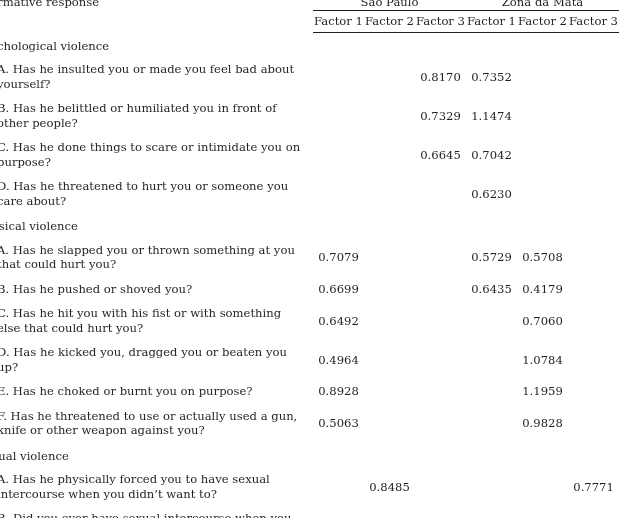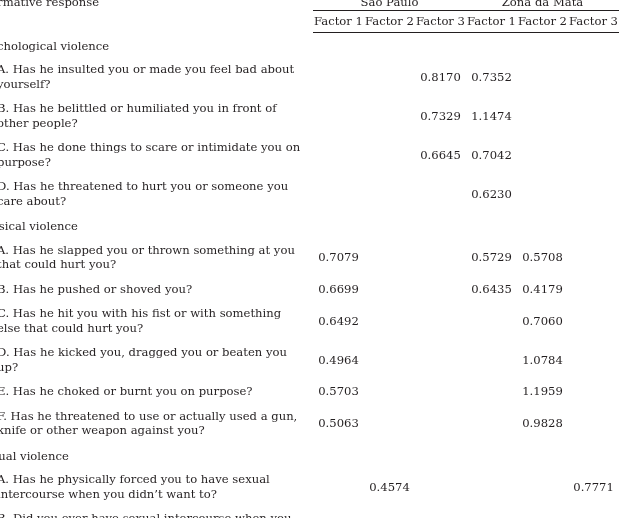--- a/index.html
+++ b/index.html
@@ -213,21 +213,21 @@
             <td class="label-cell">D. Has he kicked you, dragged you or beaten you up?</td>
             <td class="num-cell">0.4964</td>
             <td class="num-cell"></td>
             <td class="num-cell"></td>
             <td class="num-cell"></td>
             <td class="num-cell">1.0784</td>
             <td class="num-cell"></td>
           </tr>
           <tr class="item-row">
             <td class="label-cell">E. Has he choked or burnt you on purpose?</td>
-            <td class="num-cell">0.5703</td>
+            <td class="num-cell">0.8928</td>
             <td class="num-cell"></td>
             <td class="num-cell"></td>
             <td class="num-cell"></td>
             <td class="num-cell">1.1959</td>
             <td class="num-cell"></td>
           </tr>
           <tr class="item-row">
             <td class="label-cell">F. Has he threatened to use or actually used a gun, knife or other weapon against you?</td>
             <td class="num-cell">0.5063</td>
             <td class="num-cell"></td>
@@ -241,21 +241,21 @@
             <td class="num-cell"></td>
             <td class="num-cell"></td>
             <td class="num-cell"></td>
             <td class="num-cell"></td>
             <td class="num-cell"></td>
             <td class="num-cell"></td>
           </tr>
           <tr class="item-row">
             <td class="label-cell">A. Has he physically forced you to have sexual intercourse when you didn’t want to?</td>
             <td class="num-cell"></td>
-            <td class="num-cell">0.4574</td>
+            <td class="num-cell">0.8485</td>
             <td class="num-cell"></td>
             <td class="num-cell"></td>
             <td class="num-cell"></td>
             <td class="num-cell">0.7771</td>
           </tr>
           <tr class="item-row">
             <td class="label-cell">B. Did you ever have sexual intercourse when you didn’t want because you were afraid of what he might do?</td>
             <td class="num-cell"></td>
             <td class="num-cell">0.8300</td>
             <td class="num-cell"></td>

